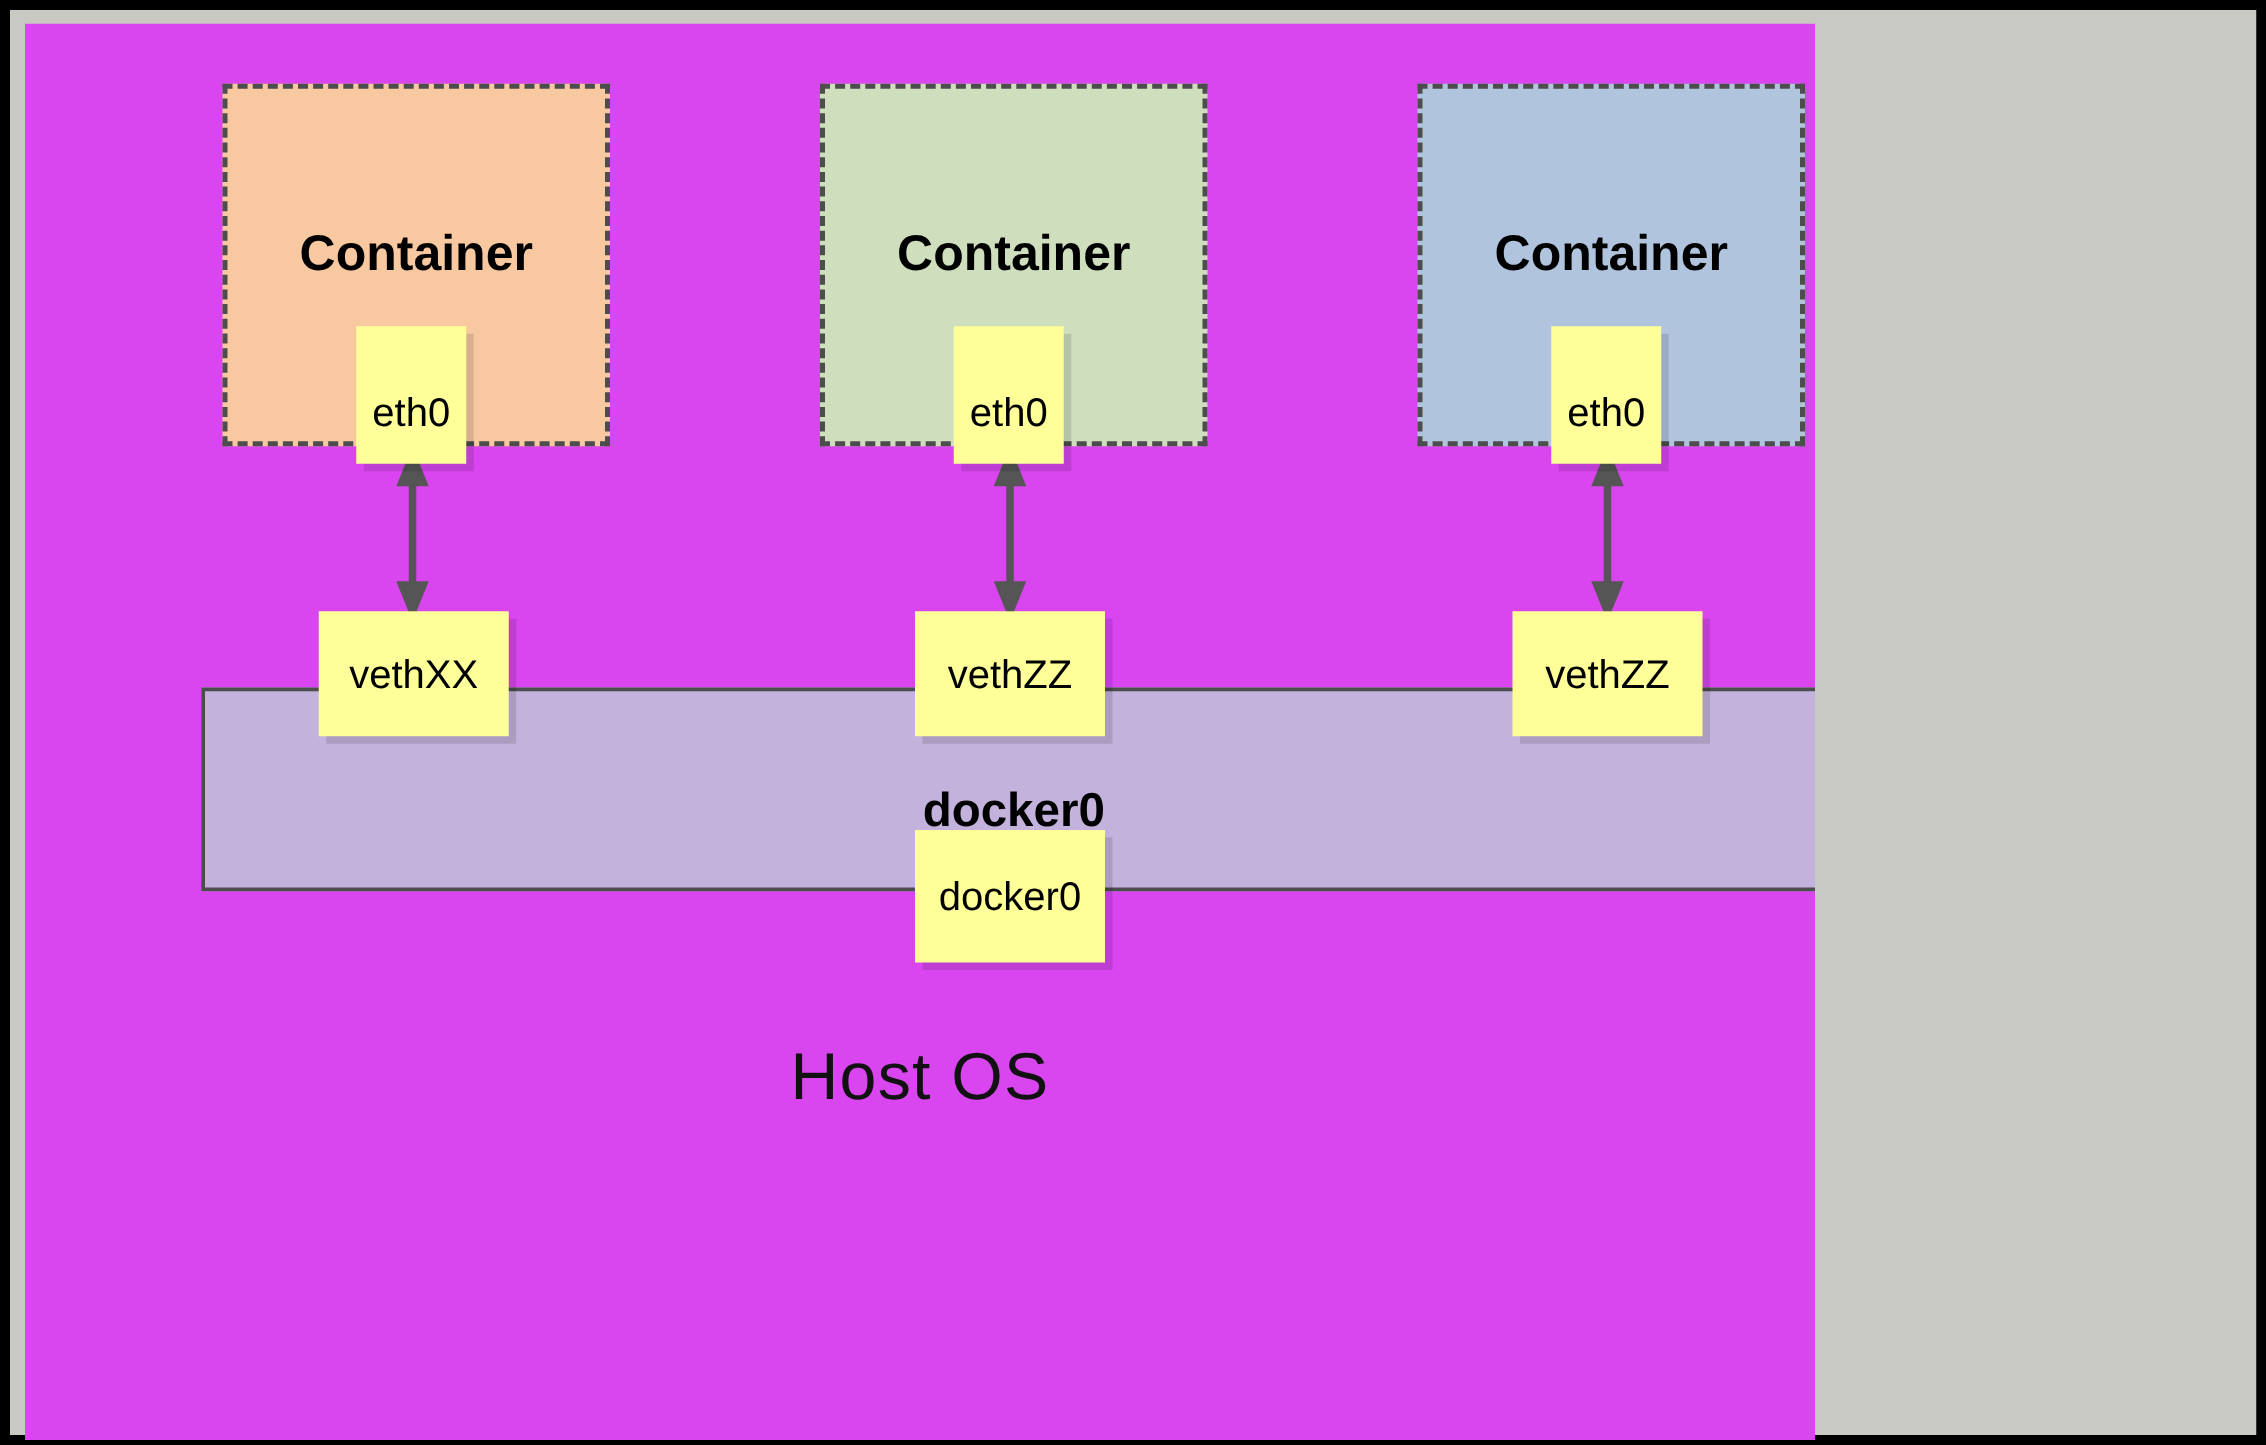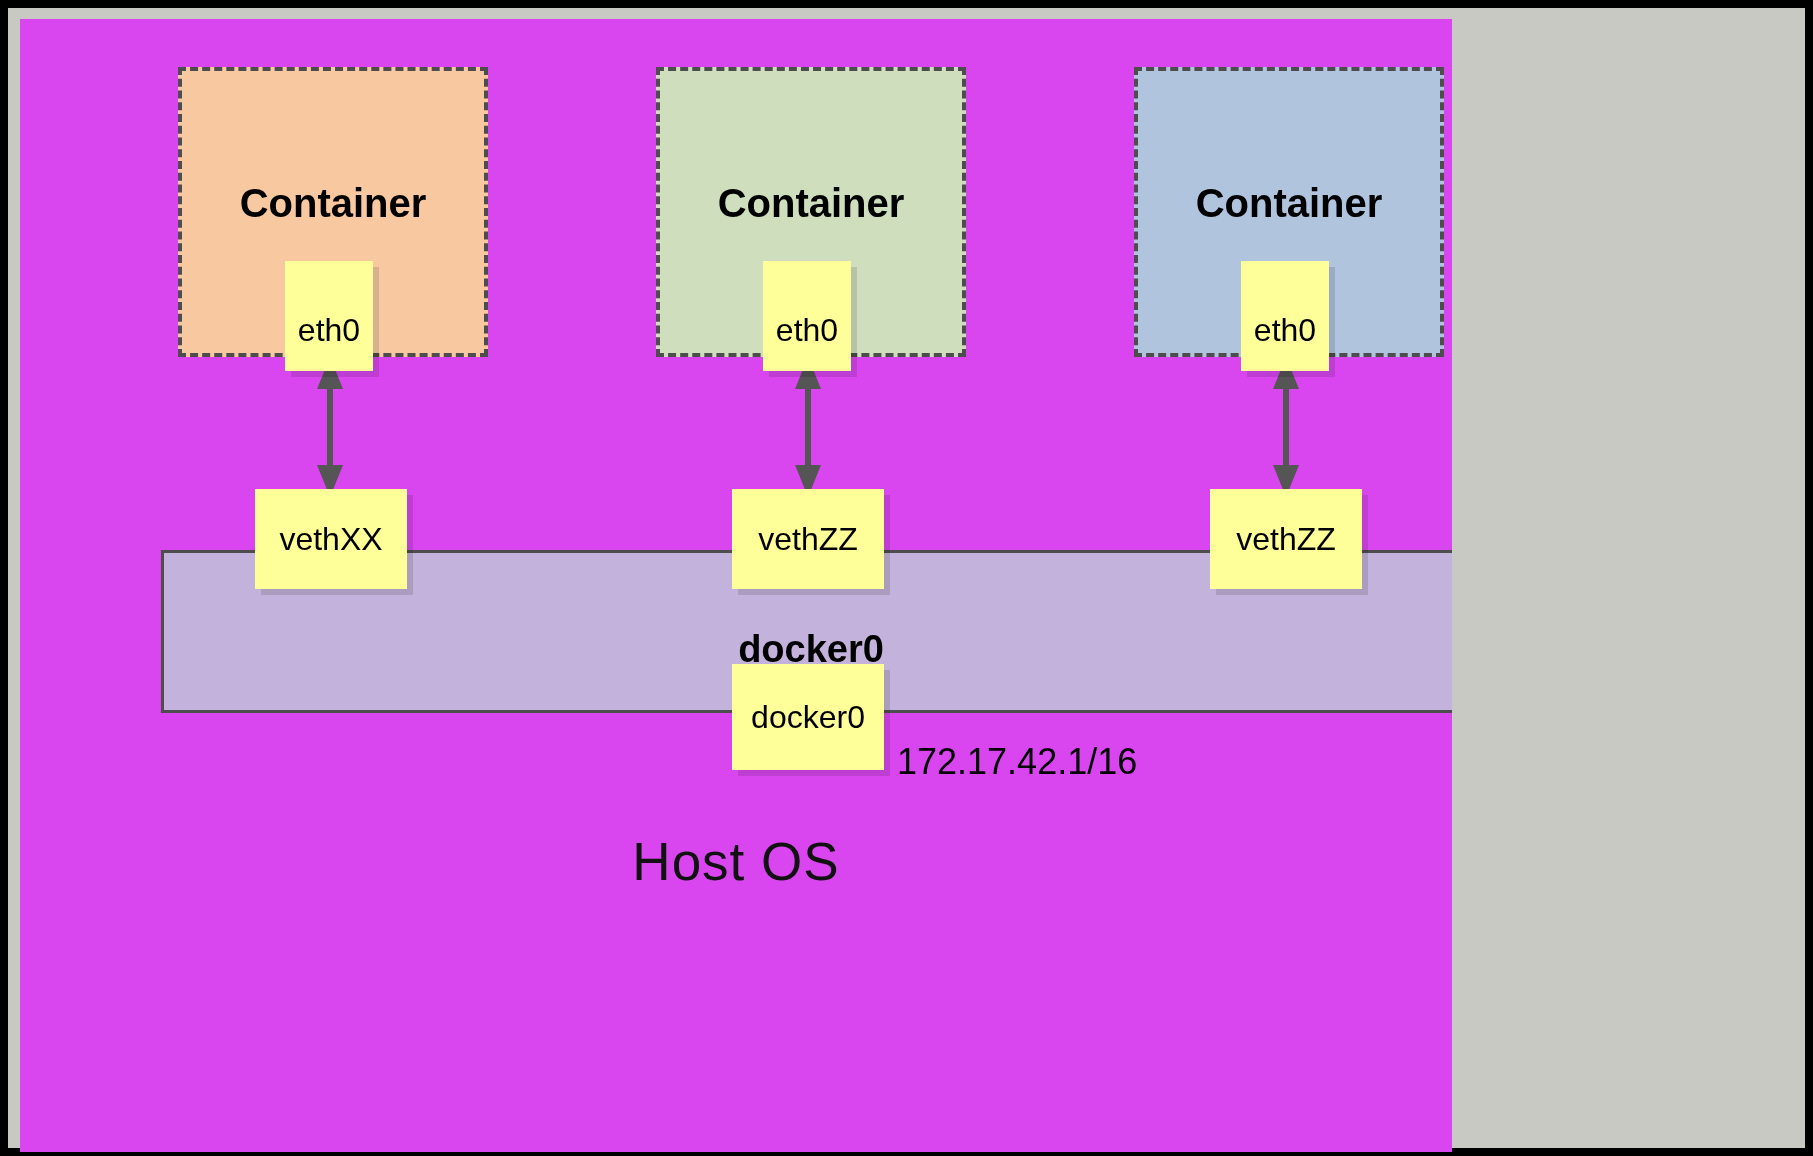--- a/index.html
+++ b/index.html
@@ -211,19 +211,18 @@
       <div class="ybox veth-box v2">
         <span>vethZZ</span>
       </div>
       <div class="ybox veth-box v3">
         <span>vethZZ</span>
       </div>
 
       <div class="ybox" id="docker0-box">
         <span>docker0</span>
       </div>
-      <div id="ip-label">172.17.42.1/16</div>
 
       <div id="host-os">Host OS</div>
 
     </div>
   </div>
 </div>
 
 </body></html>

